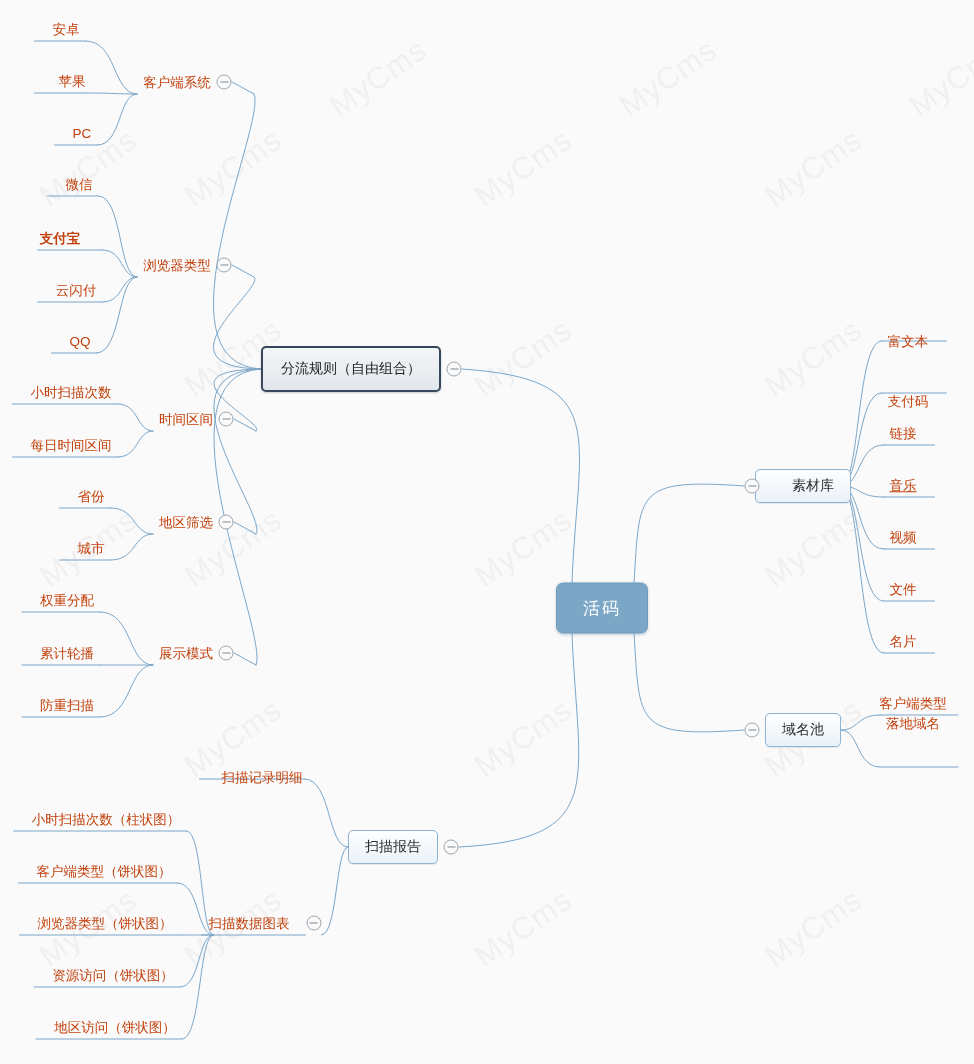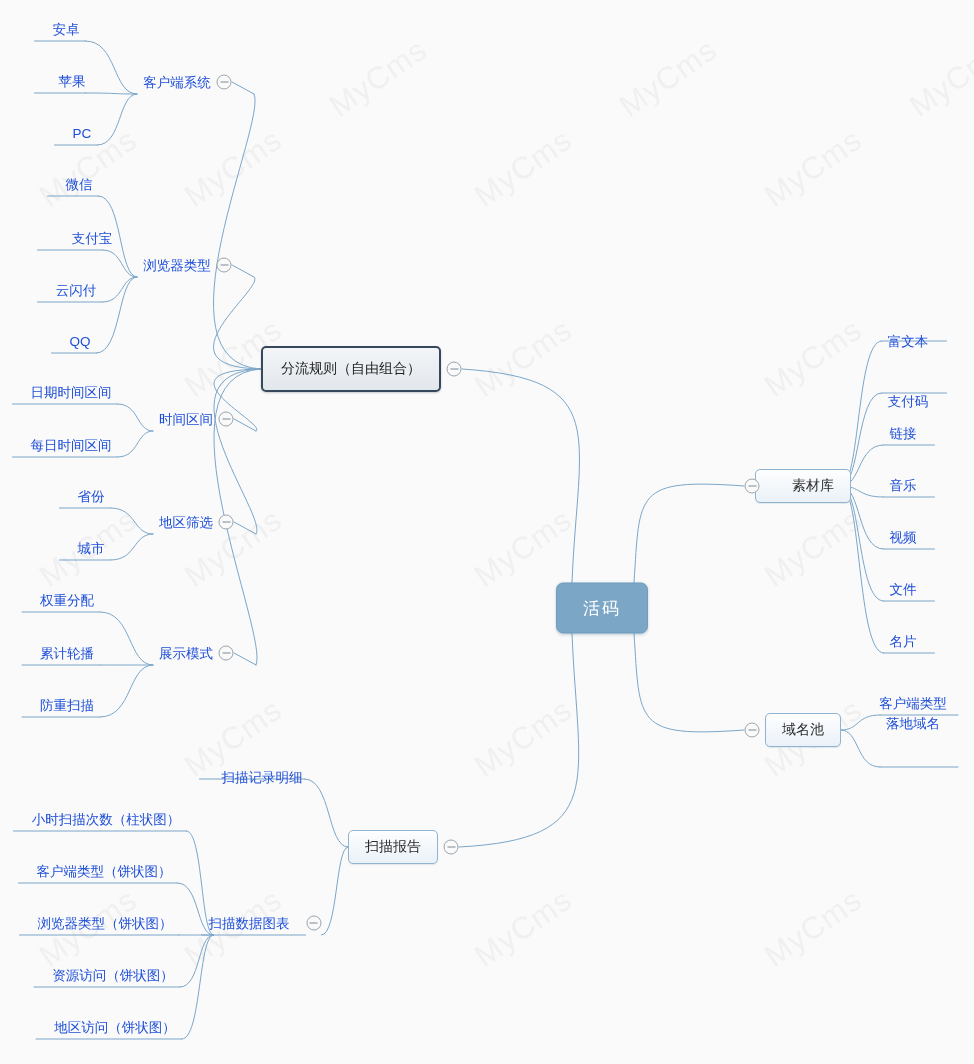--- a/index.html
+++ b/index.html
@@ -18,21 +18,21 @@
     transform:rotate(-35deg);
     transform-origin:0 0;
     white-space:nowrap;
     letter-spacing:1px;
     user-select:none;
   }
   .node{position:absolute;white-space:nowrap;}
   
   .leaf{
     font-size:13.5px;
-    color:#1d4ed8;
+    color:#c2410c;
     line-height:1;
     transform:translate(-50%,-50%);
   }
   
   .boxed{
     transform:translate(-50%,-50%);
     display:flex;align-items:center;justify-content:center;
     border-radius:5px;
     font-size:14px;
     box-sizing:border-box;
@@ -194,44 +194,44 @@
       </div>
       <div class="toggle" style="left: 454px; top: 369px;"></div>
       <div class="node leaf" style="left: 177px; top: 83px;"><span>客户端系统</span></div>
       <div class="toggle" style="left: 224px; top: 82px;"></div>
       <div class="node leaf" style="left: 66px; top: 30px;"><span>安卓</span></div>
       <div class="node leaf" style="left: 66px; top: 82px; margin-left: 6px;"><span>苹果</span></div>
       <div class="node leaf" style="left: 82px; top: 134px;"><span>PC</span></div>
       <div class="node leaf" style="left: 177px; top: 266px;"><span>浏览器类型</span></div>
       <div class="toggle" style="left: 224px; top: 265px;"></div>
       <div class="node leaf" style="left: 79px; top: 185px;"><span>微信</span></div>
-      <div class="node leaf" style="left: 92px; top: 239px;"><span>支付宝</span></div>
+      <div class="node leaf" style="left: 60px; top: 239px; font-weight: bold;"><span>支付宝</span></div>
       <div class="node leaf" style="left: 76px; top: 291px;"><span>云闪付</span></div>
       <div class="node leaf" style="left: 80px; top: 342px;"><span>QQ</span></div>
       <div class="node leaf" style="left: 186px; top: 420px;"><span>时间区间</span></div>
       <div class="toggle" style="left: 226px; top: 419px;"></div>
-      <div class="node leaf" style="left: 71px; top: 393px;"><span>日期时间区间</span></div>
+      <div class="node leaf" style="left: 71px; top: 393px;"><span>小时扫描次数</span></div>
       <div class="node leaf" style="left: 71px; top: 446px;"><span>每日时间区间</span></div>
       <div class="node leaf" style="left: 186px; top: 523px;"><span>地区筛选</span></div>
       <div class="toggle" style="left: 226px; top: 522px;"></div>
       <div class="node leaf" style="left: 91px; top: 497px;"><span>省份</span></div>
       <div class="node leaf" style="left: 91px; top: 549px;"><span>城市</span></div>
       <div class="node leaf" style="left: 186px; top: 654px;"><span>展示模式</span></div>
       <div class="toggle" style="left: 226px; top: 653px;"></div>
       <div class="node leaf" style="left: 67px; top: 601px;"><span>权重分配</span></div>
       <div class="node leaf" style="left: 67px; top: 654px;"><span>累计轮播</span></div>
       <div class="node leaf" style="left: 67px; top: 706px;"><span>防重扫描</span></div>
       <div class="node boxed box-light" style="left: 803px; top: 486px; padding-left: 36px;">
         <span>素材库</span>
       </div>
       <div class="toggle" style="left: 752px; top: 486px;"></div>
       <div class="node leaf" style="left: 908px; top: 342px;"><span>富文本</span></div>
       <div class="node leaf" style="left: 908px; top: 382px; margin-top: 20px;"><span>支付码</span></div>
       <div class="node leaf" style="left: 903px; top: 434px; text-align: center;"><span>链接</span></div>
-      <div class="node leaf" style="left: 903px; top: 486px;"><span>音乐</span></div>
+      <div class="node leaf" style="left: 903px; top: 486px; text-decoration: underline;"><span>音乐</span></div>
       <div class="node leaf" style="left: 903px; top: 538px;"><span>视频</span></div>
       <div class="node leaf" style="left: 903px; top: 590px;"><span>文件</span></div>
       <div class="node leaf" style="left: 903px; top: 642px;"><span>名片</span></div>
       <div class="node boxed box-light" style="left: 803px; top: 730px;">
         <span>域名池</span>
       </div>
       <div class="toggle" style="left: 752px; top: 730px;"></div>
       <div class="node leaf" style="left: 913px; top: 704px;"><span>客户端类型</span></div>
       <div class="node leaf" style="left: 913px; top: 724px;"><span>落地域名</span></div>
       <div class="node boxed box-light" style="left: 393px; top: 847px;">

